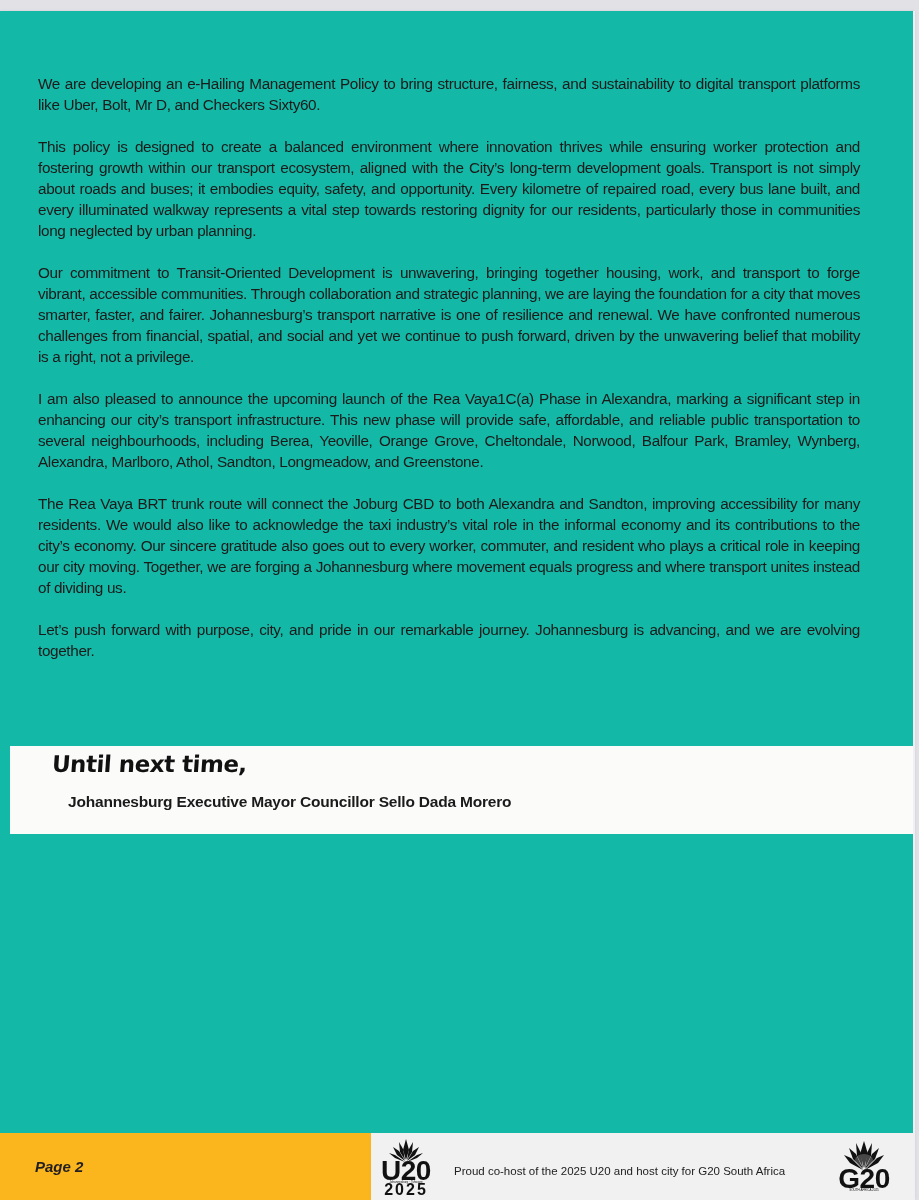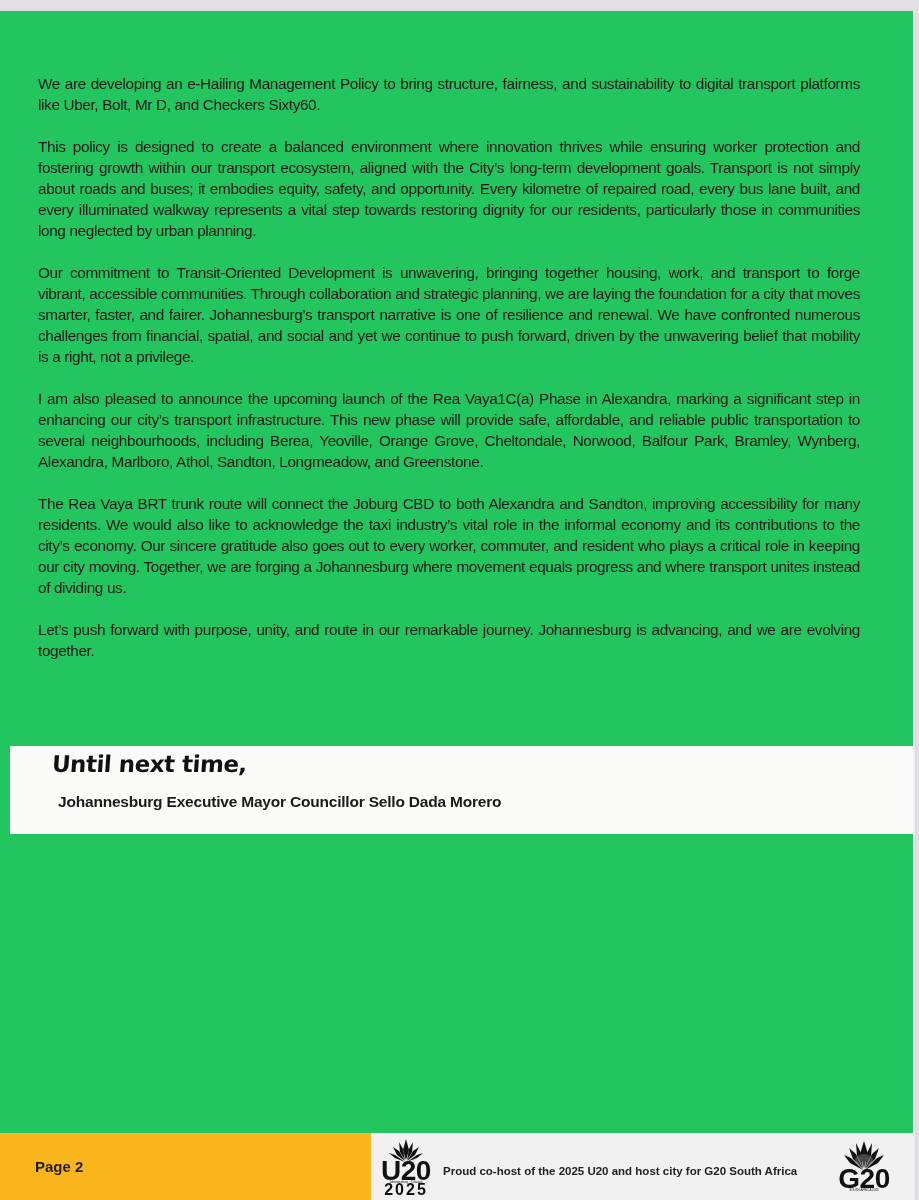--- a/index.html
+++ b/index.html
@@ -4,21 +4,21 @@
 <style>
   html, body { margin: 0; padding: 0; }
   body {
     width: 919px; height: 1200px; overflow: hidden;
     background: #e2e2e6;
     font-family: "Liberation Sans", sans-serif;
     position: relative;
   }
   .page {
     position: absolute; left: 0; top: 11px; width: 913px; height: 1189px;
-    background: #22c55e;
+    background: #14b8a6;
     border-right: 2px solid #f0f0f2;
     box-shadow: 0 0 3px rgba(0,0,0,0.08);
   }
   .body-text {
     position: absolute; left: 38px; top: 62px; width: 822px;
     font-family: "Liberation Sans Narrow", "Liberation Sans", sans-serif;
     font-size: 15.3px; line-height: 21px; color: #1a1a1a;
     letter-spacing: -0.35px;
   }
   .body-text p { margin: 0 0 21px 0; text-align: justify; }
@@ -26,59 +26,59 @@
     position: absolute; left: 10px; top: 735px; width: 903px; height: 88px;
     background: #fbfbfa;
   }
   .signoff .script {
     position: absolute; left: 42px; top: 5px;
     font-family: "DejaVu Sans", sans-serif; font-weight: bold;
     font-size: 23px; color: #111; letter-spacing: -0.5px;
     transform: skewX(-4deg);
   }
   .signoff .name {
-    position: absolute; left: 48px; top: 47px;
+    position: absolute; left: 58px; top: 47px;
     font-weight: bold; font-size: 15.5px; color: #1a1a1a; letter-spacing: -0.2px;
   }
   .footer {
     position: absolute; left: 0; top: 1122px; width: 913px; height: 76px;
     display: flex;
   }
   .footer .yellow {
     width: 371px; height: 100%; background: #fbb61e; position: relative;
   }
   .footer .yellow .page-num {
     position: absolute; left: 35px; top: 25px;
-    font-weight: bold; font-size: 15px; color: #231f20;
+    font-weight: bold; font-size: 15px; color: #231f20; font-style: italic;
   }
   .footer .grey {
     flex: 1; background: #f1f1f1; position: relative;
   }
   .logo { position: absolute; display: flex; flex-direction: column; align-items: center; color: #111; }
   .logo-u20 { left: 12px; top: 5px; width: 46px; }
   .logo-g20 { right: 26px; top: 7px; width: 46px; }
   .logo .title { font-weight: bold; font-size: 28px; line-height: 18px; letter-spacing: -0.5px; }
   .logo .year { font-weight: bold; font-size: 16px; line-height: 12px; letter-spacing: 2px; }
   .logo .tiny { font-size: 3px; line-height: 4px; }
   .footer .tagline {
-    position: absolute; left: 72px; top: 32px;
-    font-weight: bold; font-size: 11.5px; color: #222; text-align: center;
+    position: absolute; left: 83px; top: 32px;
+    font-weight: normal; font-size: 11.5px; color: #222; text-align: center;
   }
 </style>
 </head>
 <body>
 
 <div class="page">
   <div class="body-text">
     <p>We are developing an e-Hailing Management Policy to bring structure, fairness, and sustainability to digital transport platforms like Uber, Bolt, Mr D, and Checkers Sixty60.</p>
     <p>This policy is designed to create a balanced environment where innovation thrives while ensuring worker protection and fostering growth within our transport ecosystem, aligned with the City’s long-term development goals. Transport is not simply about roads and buses; it embodies equity, safety, and opportunity. Every kilometre of repaired road, every bus lane built, and every illuminated walkway represents a vital step towards restoring dignity for our residents, particularly those in communities long neglected by urban planning.</p>
     <p>Our commitment to Transit-Oriented Development is unwavering, bringing together housing, work, and transport to forge vibrant, accessible communities. Through collaboration and strategic planning, we are laying the foundation for a city that moves smarter, faster, and fairer. Johannesburg’s transport narrative is one of resilience and renewal. We have confronted numerous challenges from financial, spatial, and social and yet we continue to push forward, driven by the unwavering belief that mobility is a right, not a privilege.</p>
     <p>I am also pleased to announce the upcoming launch of the Rea Vaya1C(a) Phase in Alexandra, marking a significant step in enhancing our city’s transport infrastructure. This new phase will provide safe, affordable, and reliable public transportation to several neighbourhoods, including Berea, Yeoville, Orange Grove, Cheltondale, Norwood, Balfour Park, Bramley, Wynberg, Alexandra, Marlboro, Athol, Sandton, Longmeadow, and Greenstone.</p>
     <p>The Rea Vaya BRT trunk route will connect the Joburg CBD to both Alexandra and Sandton, improving accessibility for many residents. We would also like to acknowledge the taxi industry’s vital role in the informal economy and its contributions to the city’s economy. Our sincere gratitude also goes out to every worker, commuter, and resident who plays a critical role in keeping our city moving. Together, we are forging a Johannesburg where movement equals progress and where transport unites instead of dividing us.</p>
-    <p>Let’s push forward with purpose, unity, and route in our remarkable journey. Johannesburg is advancing, and we are evolving together.</p>
+    <p>Let’s push forward with purpose, city, and pride in our remarkable journey. Johannesburg is advancing, and we are evolving together.</p>
   </div>
 
   <div class="signoff">
     <div class="script">Until next time,</div>
     <div class="name">Johannesburg Executive Mayor Councillor Sello Dada Morero</div>
   </div>
 
   <div class="footer">
     <div class="yellow">
       <div class="page-num">Page 2</div>

